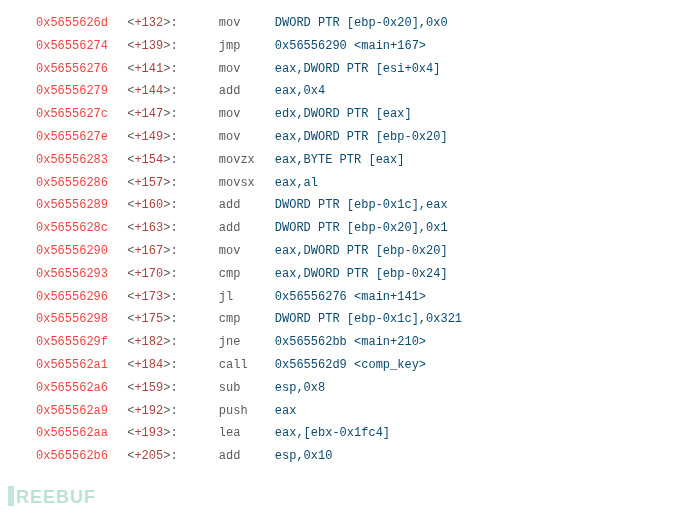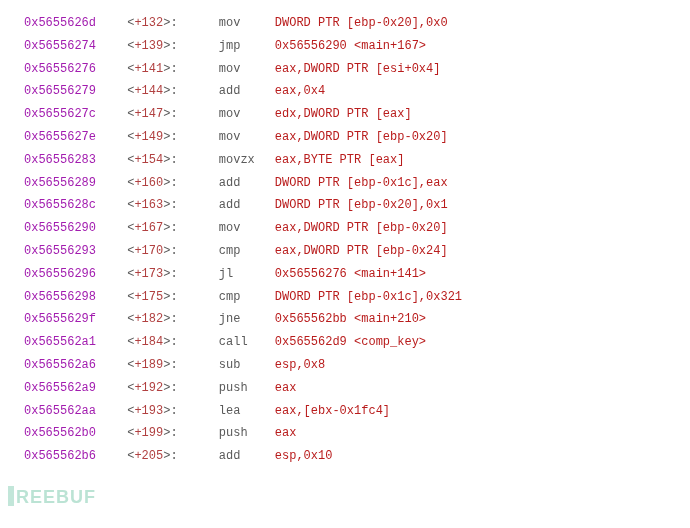--- a/index.html
+++ b/index.html
@@ -6,25 +6,25 @@
   body {
     font-family: "Courier New", Consolas, monospace;
     font-size: 12px;
     background: #ffffff;
     color: #5a5a5a;
     padding: 12px 24px;
     line-height: 1.9;
     width: 690px;
   }
   .row { white-space: pre; }
-  .addr { color: #a21caf; }
+  .addr { color: #ef4444; text-align: center; }
   .bracket { color: #5a5a5a; }
   .offset { color: #b14040; margin-top: 40px; }
   .mnem { color: #5a5a5a; display: inline-block; }
-  .operand { color: #b91c1c; }
+  .operand { color: #0c4a6e; }
   .col-addr { display: inline-block; width: 96px; }
   .col-off  { display: inline-block; width: 70px; }
   .col-mnem { display: inline-block; width: 56px; }
   .watermark {
     position: fixed;
     left: 8px;
     bottom: 14px;
     font-family: Arial, sans-serif;
     font-size: 18px;
     font-weight: 700;
@@ -44,30 +44,30 @@
 <body>
 
 <div id="listing">
     <div class="row"><span class="col-addr addr">0x5655626d</span> <span class="col-off"><span class="bracket">&lt;</span><span class="offset">+132</span><span class="bracket">&gt;:</span></span>   <span class="col-mnem mnem">mov</span><span class="operand">DWORD PTR [ebp-0x20],0x0</span></div>
     <div class="row"><span class="col-addr addr">0x56556274</span> <span class="col-off"><span class="bracket">&lt;</span><span class="offset">+139</span><span class="bracket">&gt;:</span></span>   <span class="col-mnem mnem">jmp</span><span class="operand">0x56556290 &lt;main+167&gt;</span></div>
     <div class="row"><span class="col-addr addr">0x56556276</span> <span class="col-off"><span class="bracket">&lt;</span><span class="offset">+141</span><span class="bracket">&gt;:</span></span>   <span class="col-mnem mnem">mov</span><span class="operand">eax,DWORD PTR [esi+0x4]</span></div>
     <div class="row"><span class="col-addr addr">0x56556279</span> <span class="col-off"><span class="bracket">&lt;</span><span class="offset">+144</span><span class="bracket">&gt;:</span></span>   <span class="col-mnem mnem">add</span><span class="operand">eax,0x4</span></div>
     <div class="row"><span class="col-addr addr">0x5655627c</span> <span class="col-off"><span class="bracket">&lt;</span><span class="offset">+147</span><span class="bracket">&gt;:</span></span>   <span class="col-mnem mnem">mov</span><span class="operand">edx,DWORD PTR [eax]</span></div>
     <div class="row"><span class="col-addr addr">0x5655627e</span> <span class="col-off"><span class="bracket">&lt;</span><span class="offset">+149</span><span class="bracket">&gt;:</span></span>   <span class="col-mnem mnem">mov</span><span class="operand">eax,DWORD PTR [ebp-0x20]</span></div>
     <div class="row"><span class="col-addr addr">0x56556283</span> <span class="col-off"><span class="bracket">&lt;</span><span class="offset">+154</span><span class="bracket">&gt;:</span></span>   <span class="col-mnem mnem">movzx</span><span class="operand">eax,BYTE PTR [eax]</span></div>
+    <div class="row"><span class="col-addr addr">0x56556286</span> <span class="col-off"><span class="bracket">&lt;</span><span class="offset">+157</span><span class="bracket">&gt;:</span></span>   <span class="col-mnem mnem">movsx</span><span class="operand">eax,al</span></div>
     <div class="row"><span class="col-addr addr">0x56556289</span> <span class="col-off"><span class="bracket">&lt;</span><span class="offset">+160</span><span class="bracket">&gt;:</span></span>   <span class="col-mnem mnem">add</span><span class="operand">DWORD PTR [ebp-0x1c],eax</span></div>
     <div class="row"><span class="col-addr addr">0x5655628c</span> <span class="col-off"><span class="bracket">&lt;</span><span class="offset">+163</span><span class="bracket">&gt;:</span></span>   <span class="col-mnem mnem">add</span><span class="operand">DWORD PTR [ebp-0x20],0x1</span></div>
     <div class="row"><span class="col-addr addr">0x56556290</span> <span class="col-off"><span class="bracket">&lt;</span><span class="offset">+167</span><span class="bracket">&gt;:</span></span>   <span class="col-mnem mnem">mov</span><span class="operand">eax,DWORD PTR [ebp-0x20]</span></div>
     <div class="row"><span class="col-addr addr">0x56556293</span> <span class="col-off"><span class="bracket">&lt;</span><span class="offset">+170</span><span class="bracket">&gt;:</span></span>   <span class="col-mnem mnem">cmp</span><span class="operand">eax,DWORD PTR [ebp-0x24]</span></div>
     <div class="row"><span class="col-addr addr">0x56556296</span> <span class="col-off"><span class="bracket">&lt;</span><span class="offset">+173</span><span class="bracket">&gt;:</span></span>   <span class="col-mnem mnem">jl</span><span class="operand">0x56556276 &lt;main+141&gt;</span></div>
     <div class="row"><span class="col-addr addr">0x56556298</span> <span class="col-off"><span class="bracket">&lt;</span><span class="offset">+175</span><span class="bracket">&gt;:</span></span>   <span class="col-mnem mnem">cmp</span><span class="operand">DWORD PTR [ebp-0x1c],0x321</span></div>
     <div class="row"><span class="col-addr addr">0x5655629f</span> <span class="col-off"><span class="bracket">&lt;</span><span class="offset">+182</span><span class="bracket">&gt;:</span></span>   <span class="col-mnem mnem">jne</span><span class="operand">0x565562bb &lt;main+210&gt;</span></div>
     <div class="row"><span class="col-addr addr">0x565562a1</span> <span class="col-off"><span class="bracket">&lt;</span><span class="offset">+184</span><span class="bracket">&gt;:</span></span>   <span class="col-mnem mnem">call</span><span class="operand">0x565562d9 &lt;comp_key&gt;</span></div>
-    <div class="row"><span class="col-addr addr">0x565562a6</span> <span class="col-off"><span class="bracket">&lt;</span><span class="offset">+189</span><span class="bracket">&gt;:</span></span>   <span class="col-mnem mnem">sub</span><span class="operand">esp,0x8</span></div>
+    <div class="row"><span class="col-addr addr">0x565562a6</span> <span class="col-off"><span class="bracket">&lt;</span><span class="offset">+159</span><span class="bracket">&gt;:</span></span>   <span class="col-mnem mnem">sub</span><span class="operand">esp,0x8</span></div>
     <div class="row"><span class="col-addr addr">0x565562a9</span> <span class="col-off"><span class="bracket">&lt;</span><span class="offset">+192</span><span class="bracket">&gt;:</span></span>   <span class="col-mnem mnem">push</span><span class="operand">eax</span></div>
     <div class="row"><span class="col-addr addr">0x565562aa</span> <span class="col-off"><span class="bracket">&lt;</span><span class="offset">+193</span><span class="bracket">&gt;:</span></span>   <span class="col-mnem mnem">lea</span><span class="operand">eax,[ebx-0x1fc4]</span></div>
-    <div class="row"><span class="col-addr addr">0x565562b0</span> <span class="col-off"><span class="bracket">&lt;</span><span class="offset">+199</span><span class="bracket">&gt;:</span></span>   <span class="col-mnem mnem">push</span><span class="operand">eax</span></div>
     <div class="row"><span class="col-addr addr">0x565562b6</span> <span class="col-off"><span class="bracket">&lt;</span><span class="offset">+205</span><span class="bracket">&gt;:</span></span>   <span class="col-mnem mnem">add</span><span class="operand">esp,0x10</span></div>
   </div>
 
 <div class="watermark">
   <span class="bar"></span><span>REEBUF</span>
 </div>
 
 </body></html>

